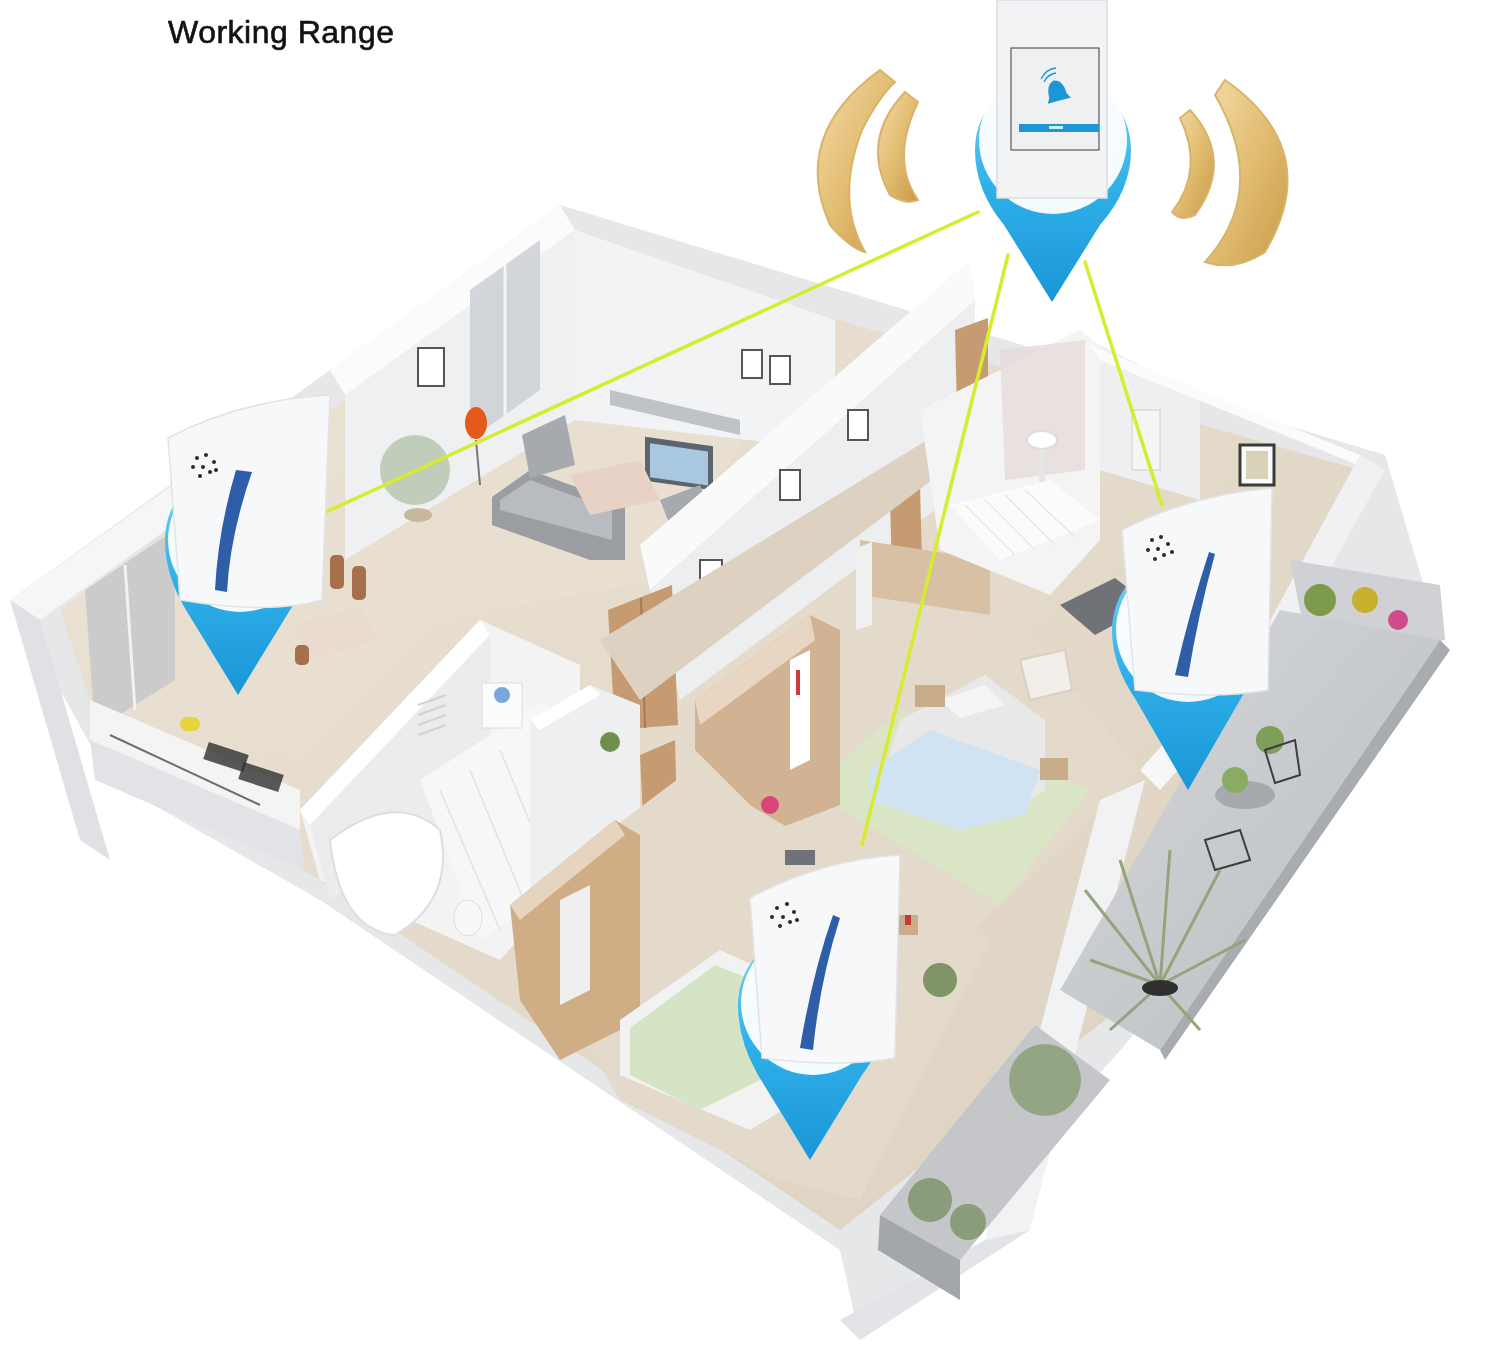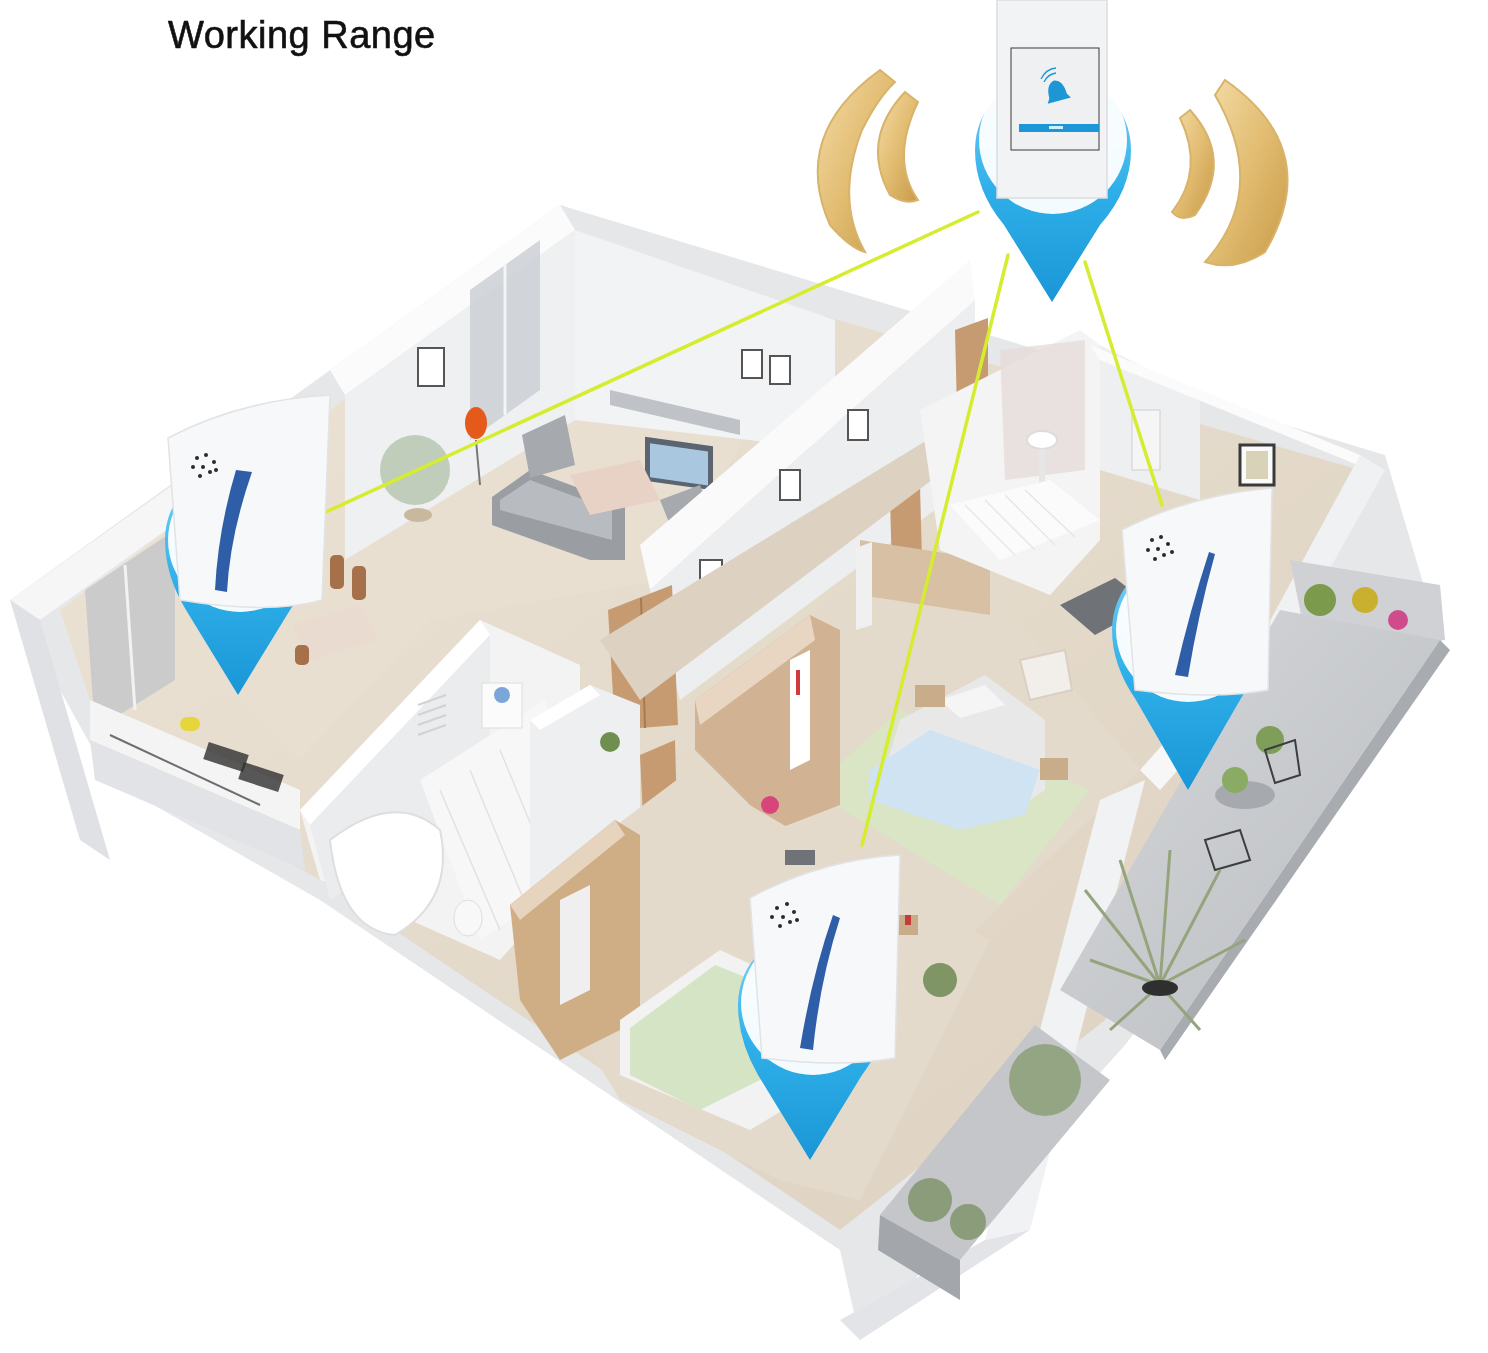--- a/index.html
+++ b/index.html
@@ -1,19 +1,19 @@
 <!DOCTYPE html>
 <html><head>
   <meta charset="utf-8">
   <style>
     html, body { margin: 0; padding: 0; background: #ffffff; }
     body { width: 1488px; height: 1353px; position: relative; overflow: hidden; font-family: "Liberation Sans", sans-serif; }
     .title {
       position: absolute; left: 168px; top: 14px;
-      font-family: "Liberation Sans", sans-serif; font-size: 38px; font-weight: 400;
+      font-family: "Liberation Sans", sans-serif; font-size: 32px; font-weight: 400;
       color: #111111; letter-spacing: 0.5px; -webkit-text-stroke: 0.6px #111;
     }
     svg.scene { position: absolute; left: 0; top: 0; }
   </style>
 </head>
 <body>
 
 <div class="title">Working Range</div>
 
 <svg class="scene" width="1488" height="1353" viewBox="0 0 1488 1353" xmlns="http://www.w3.org/2000/svg">

